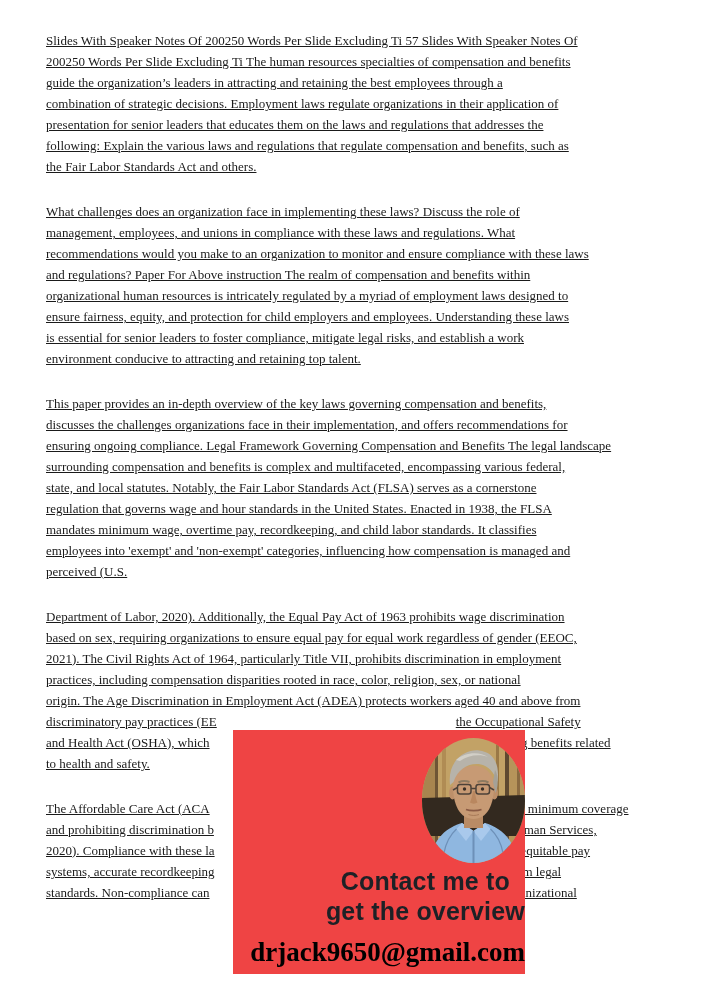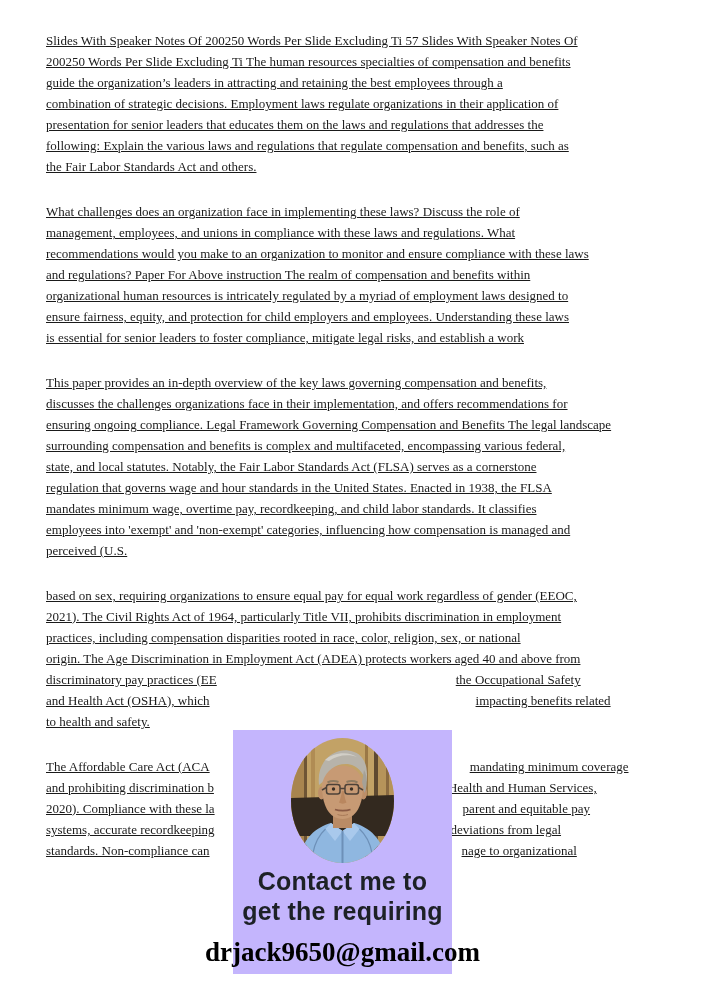--- a/index.html
+++ b/index.html
@@ -19,25 +19,25 @@
     line-height: 21px;
     text-decoration: underline;
   }
   .para { margin: 0 0 24px 0; }
   .para > div { white-space: nowrap; }
   .gap { display: inline-block; height: 1px; }
 
   .overlay {
     position: absolute;
     left: 233px; top: 730px;
-    width: 219px; height: 244px;
-    background: #c4b5fd;
+    width: 292px; height: 244px;
+    background: #ef4444;
     display: flex;
     flex-direction: column;
-    align-items: center;
+    align-items: flex-end;
     box-sizing: border-box;
   }
   .photo {
     flex: none;
     width: 103px; height: 125px;
     margin-top: 8px;
     border-radius: 50%;
     overflow: hidden;
   }
   .photo svg { display: block; }
@@ -75,33 +75,35 @@
       <div>the Fair Labor Standards Act and others.</div>
     </div>
   <div class="para">
       <div>What challenges does an organization face in implementing these laws? Discuss the role of</div>
       <div>management, employees, and unions in compliance with these laws and regulations. What</div>
       <div>recommendations would you make to an organization to monitor and ensure compliance with these laws</div>
       <div>and regulations? Paper For Above instruction The realm of compensation and benefits within</div>
       <div>organizational human resources is intricately regulated by a myriad of employment laws designed to</div>
       <div>ensure fairness, equity, and protection for child employers and employees. Understanding these laws</div>
       <div>is essential for senior leaders to foster compliance, mitigate legal risks, and establish a work</div>
+      <div>environment conducive to attracting and retaining top talent.</div>
     </div>
   <div class="para">
       <div>This paper provides an in-depth overview of the key laws governing compensation and benefits,</div>
       <div>discusses the challenges organizations face in their implementation, and offers recommendations for</div>
       <div>ensuring ongoing compliance. Legal Framework Governing Compensation and Benefits The legal landscape</div>
       <div>surrounding compensation and benefits is complex and multifaceted, encompassing various federal,</div>
       <div>state, and local statutes. Notably, the Fair Labor Standards Act (FLSA) serves as a cornerstone</div>
       <div>regulation that governs wage and hour standards in the United States. Enacted in 1938, the FLSA</div>
       <div>mandates minimum wage, overtime pay, recordkeeping, and child labor standards. It classifies</div>
       <div>employees into 'exempt' and 'non-exempt' categories, influencing how compensation is managed and</div>
       <div>perceived (U.S.</div>
     </div>
   <div class="para">
+      <div>Department of Labor, 2020). Additionally, the Equal Pay Act of 1963 prohibits wage discrimination</div>
       <div>based on sex, requiring organizations to ensure equal pay for equal work regardless of gender (EEOC,</div>
       <div>2021). The Civil Rights Act of 1964, particularly Title VII, prohibits discrimination in employment</div>
       <div>practices, including compensation disparities rooted in race, color, religion, sex, or national</div>
       <div>origin. The Age Discrimination in Employment Act (ADEA) protects workers aged 40 and above from</div>
       <div>discriminatory pay practices (EE<span class="gap" style="width: 239px;"></span>the Occupational Safety</div>
       <div>and Health Act (OSHA), which<span class="gap" style="width: 266px;"></span>impacting benefits related</div>
       <div>to health and safety.</div>
     </div>
   <div class="para">
       <div>The Affordable Care Act (ACA<span class="gap" style="width: 260px;"></span>mandating minimum coverage</div>
@@ -161,16 +163,16 @@
       <circle cx="60.5" cy="51" r="1.7" fill="#3a2f26"></circle>
 
       <path d="M51 53 C50.2 58 49.3 61.5 48 64.5 C50 66 53.5 66 55.5 64.5 C54.2 61.5 53.3 58 52.8 53 Z" fill="#b9875f"></path>
 
       <path d="M44 71.5 C48 73 55.5 73 59.5 71.5" stroke="#8a5a44" stroke-width="1.8" fill="none"></path>
       <path d="M46.5 76.5 C50 77.8 53.5 77.8 57 76.5" stroke="#a87a57" stroke-width="1" fill="none"></path>
     </svg>
   </div>
   <div class="ad-heading">
     <div>Contact me to</div>
-    <div>get the requiring</div>
+    <div>get the overview</div>
   </div>
   <div class="ad-email">drjack9650@gmail.com</div>
 </div>
 
 </body></html>

